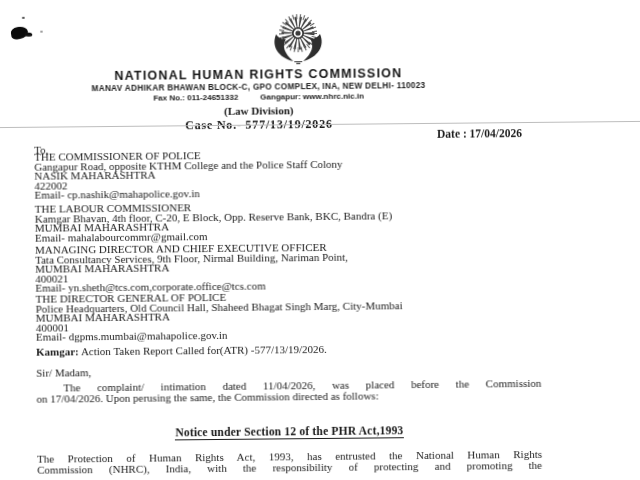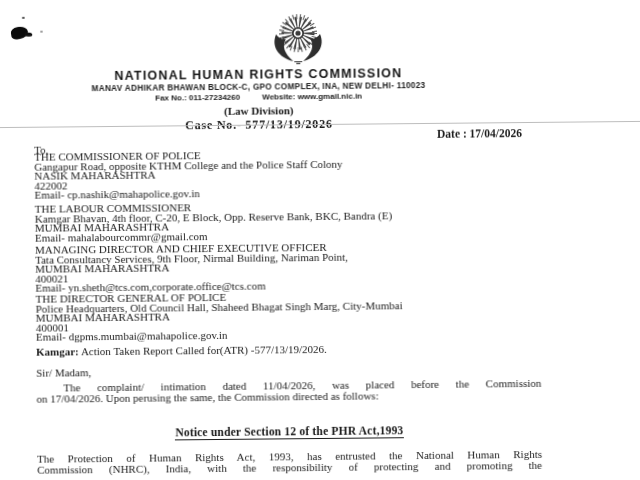--- a/index.html
+++ b/index.html
@@ -96,21 +96,21 @@
           <circle cx="43" cy="19" r="5.2" fill="none" stroke="#2f2f2f" stroke-width="1.6"></circle>
           <circle cx="43" cy="19" r="2.6" fill="#3a3a3a"></circle>
           <path d="M21,20 C16,32 23,43 38,47 C29,39 27,32 30.5,25 C26.5,25 23.5,23.5 21,20 Z" fill="#2e2e2e"></path>
           <path d="M65,20 C70,32 63,43 48,47 C57,39 59,32 55.5,25 C59.5,25 62.5,23.5 65,20 Z" fill="#2e2e2e"></path>
           <path d="M39,47.5 h8 M41,49.3 h4" stroke="#3a3a3a" stroke-width="1.2" fill="none"></path>
         </svg>
       </div>
       <div class="org-name">NATIONAL HUMAN RIGHTS COMMISSION</div>
       <div class="org-address">MANAV ADHIKAR BHAWAN BLOCK-C, GPO COMPLEX, INA, NEW DELHI- 110023</div>
       <div class="fax-line">
-        <span>Fax No.: 011-27234260</span><span class="gap"></span><span>Website: www.gmail.nic.in</span>
+        <span>Fax No.: 011-24651332</span><span class="gap"></span><span>Gangapur: www.nhrc.nic.in</span>
       </div>
       <div class="division">(Law Division)</div>
       <div class="case-no">Case No.- 577/13/19/2026</div>
     </div>
 
     <div class="rule"></div>
 
     <div class="body">
       <div class="date-line">Date : 17/04/2026</div>
       <div class="to-label">To,</div>

